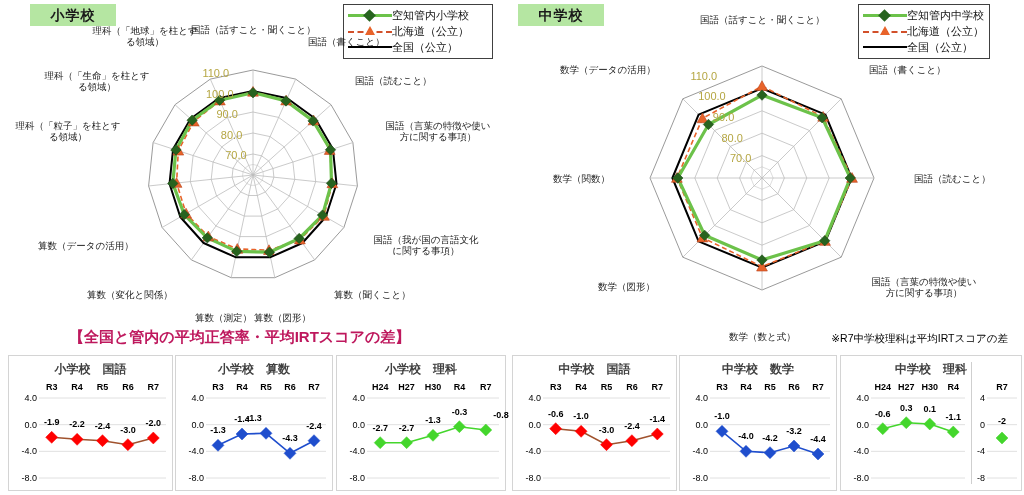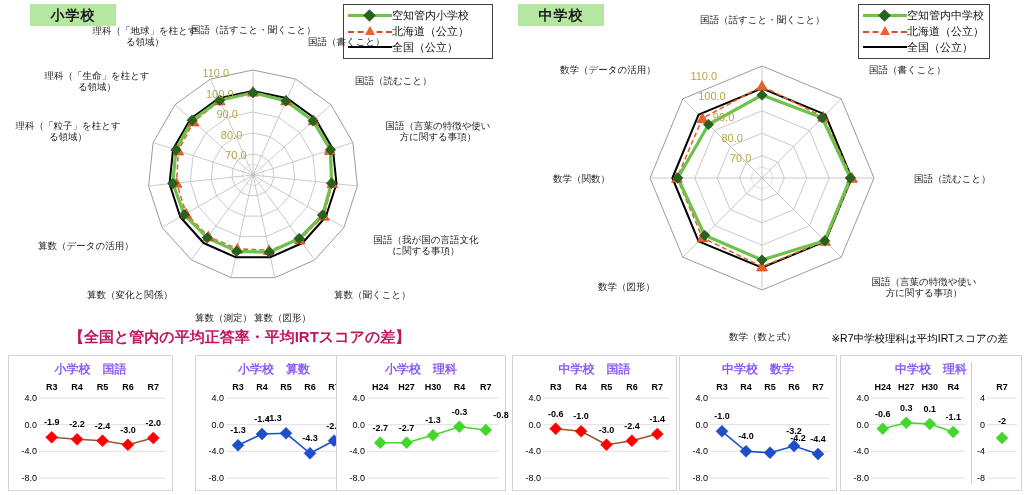--- a/index.html
+++ b/index.html
@@ -118,21 +118,21 @@
     height: 136px;
     border: 1px solid #d4d4d4;
     background: #fff;
   }
   .mini-title {
     position: absolute;
     left: 0; right: 0; top: 5px;
     text-align: center;
     font-size: 12px;
     font-weight: bold;
-    color: #8b5cf6;
+    color: #404040;
   }
   .mini-svg { position: absolute; left: 0; top: 0; }
   .mini-xlab {
     position: absolute;
     font-size: 9px;
     font-weight: bold;
     color: #000;
     text-align: center;
     transform: translateX(-50%);
   }
@@ -365,21 +365,21 @@
       <div class="mini-xlab" style="left: 68.1px; top: 26px;">R4</div>
       <div class="mini-xlab" style="left: 93.5px; top: 26px;">R5</div>
       <div class="mini-xlab" style="left: 118.9px; top: 26px;">R6</div>
       <div class="mini-xlab" style="left: 144.3px; top: 26px;">R7</div>
       <div class="mini-dlab" style="left: 42.7px; top: 61.3333px;">-1.9</div>
       <div class="mini-dlab" style="left: 68.1px; top: 63.3333px;">-2.2</div>
       <div class="mini-dlab" style="left: 93.5px; top: 64.6667px;">-2.4</div>
       <div class="mini-dlab" style="left: 118.9px; top: 68.6667px;">-3.0</div>
       <div class="mini-dlab" style="left: 144.3px; top: 62px;">-2.0</div>
     </div>
-  <div class="mini" id="mini1" style="left: 175px; width: 158px; margin-left: 20px;">
+  <div class="mini" id="mini1" style="left: 175px; width: 158px;">
       <div class="mini-title">小学校　算数</div>
       <svg width="158" height="136" class="mini-svg">
         <line x1="30" y1="42" x2="150" y2="42" stroke="#e0e0e0" stroke-width="1"></line>
         <line x1="30" y1="68.66666666666667" x2="150" y2="68.66666666666667" stroke="#e0e0e0" stroke-width="1"></line>
         <line x1="30" y1="95.33333333333334" x2="150" y2="95.33333333333334" stroke="#e0e0e0" stroke-width="1"></line>
         <line x1="30" y1="122" x2="150" y2="122" stroke="#e0e0e0" stroke-width="1"></line>
         <path d="M 42.0 89.3 L 66.0 78.0 L 90.0 77.3 L 114.0 97.3 L 138.0 84.7" fill="none" stroke="#1f4ecd" stroke-width="1.6"></path>
         <polygon points="42,83.33333333333333 48,89.33333333333333 42,95.33333333333333 36,89.33333333333333" fill="#1f4ecd" stroke="#1f4ecd" stroke-width="0.5"></polygon>
         <polygon points="66,72 72,78 66,84 60,78" fill="#1f4ecd" stroke="#1f4ecd" stroke-width="0.5"></polygon>
         <polygon points="90,71.33333333333333 96,77.33333333333333 90,83.33333333333333 84,77.33333333333333" fill="#1f4ecd" stroke="#1f4ecd" stroke-width="0.5"></polygon>
@@ -477,21 +477,21 @@
       <div class="mini-ylab" style="left: 2px; width: 26px; top: 68.6667px;">0.0</div>
       <div class="mini-ylab" style="left: 2px; width: 26px; top: 95.3333px;">-4.0</div>
       <div class="mini-ylab" style="left: 2px; width: 26px; top: 122px;">-8.0</div>
       <div class="mini-xlab" style="left: 42px; top: 26px;">R3</div>
       <div class="mini-xlab" style="left: 66px; top: 26px;">R4</div>
       <div class="mini-xlab" style="left: 90px; top: 26px;">R5</div>
       <div class="mini-xlab" style="left: 114px; top: 26px;">R6</div>
       <div class="mini-xlab" style="left: 138px; top: 26px;">R7</div>
       <div class="mini-dlab" style="left: 42px; top: 55.3333px;">-1.0</div>
       <div class="mini-dlab" style="left: 66px; top: 75.3333px;">-4.0</div>
-      <div class="mini-dlab" style="left: 90px; top: 76.6667px; margin-left: 28px;">-4.2</div>
+      <div class="mini-dlab" style="left: 90px; top: 76.6667px;">-4.2</div>
       <div class="mini-dlab" style="left: 114px; top: 70px;">-3.2</div>
       <div class="mini-dlab" style="left: 138px; top: 78px;">-4.4</div>
     </div>
   <div class="mini" id="mini5" style="left: 840px; width: 182px;">
       <div class="mini-title">中学校　理科</div>
       <svg width="182" height="136" class="mini-svg">
         <line x1="30" y1="42" x2="124" y2="42" stroke="#e0e0e0" stroke-width="1"></line>
         <line x1="30" y1="68.66666666666667" x2="124" y2="68.66666666666667" stroke="#e0e0e0" stroke-width="1"></line>
         <line x1="30" y1="95.33333333333334" x2="124" y2="95.33333333333334" stroke="#e0e0e0" stroke-width="1"></line>
         <line x1="30" y1="122" x2="124" y2="122" stroke="#e0e0e0" stroke-width="1"></line>

